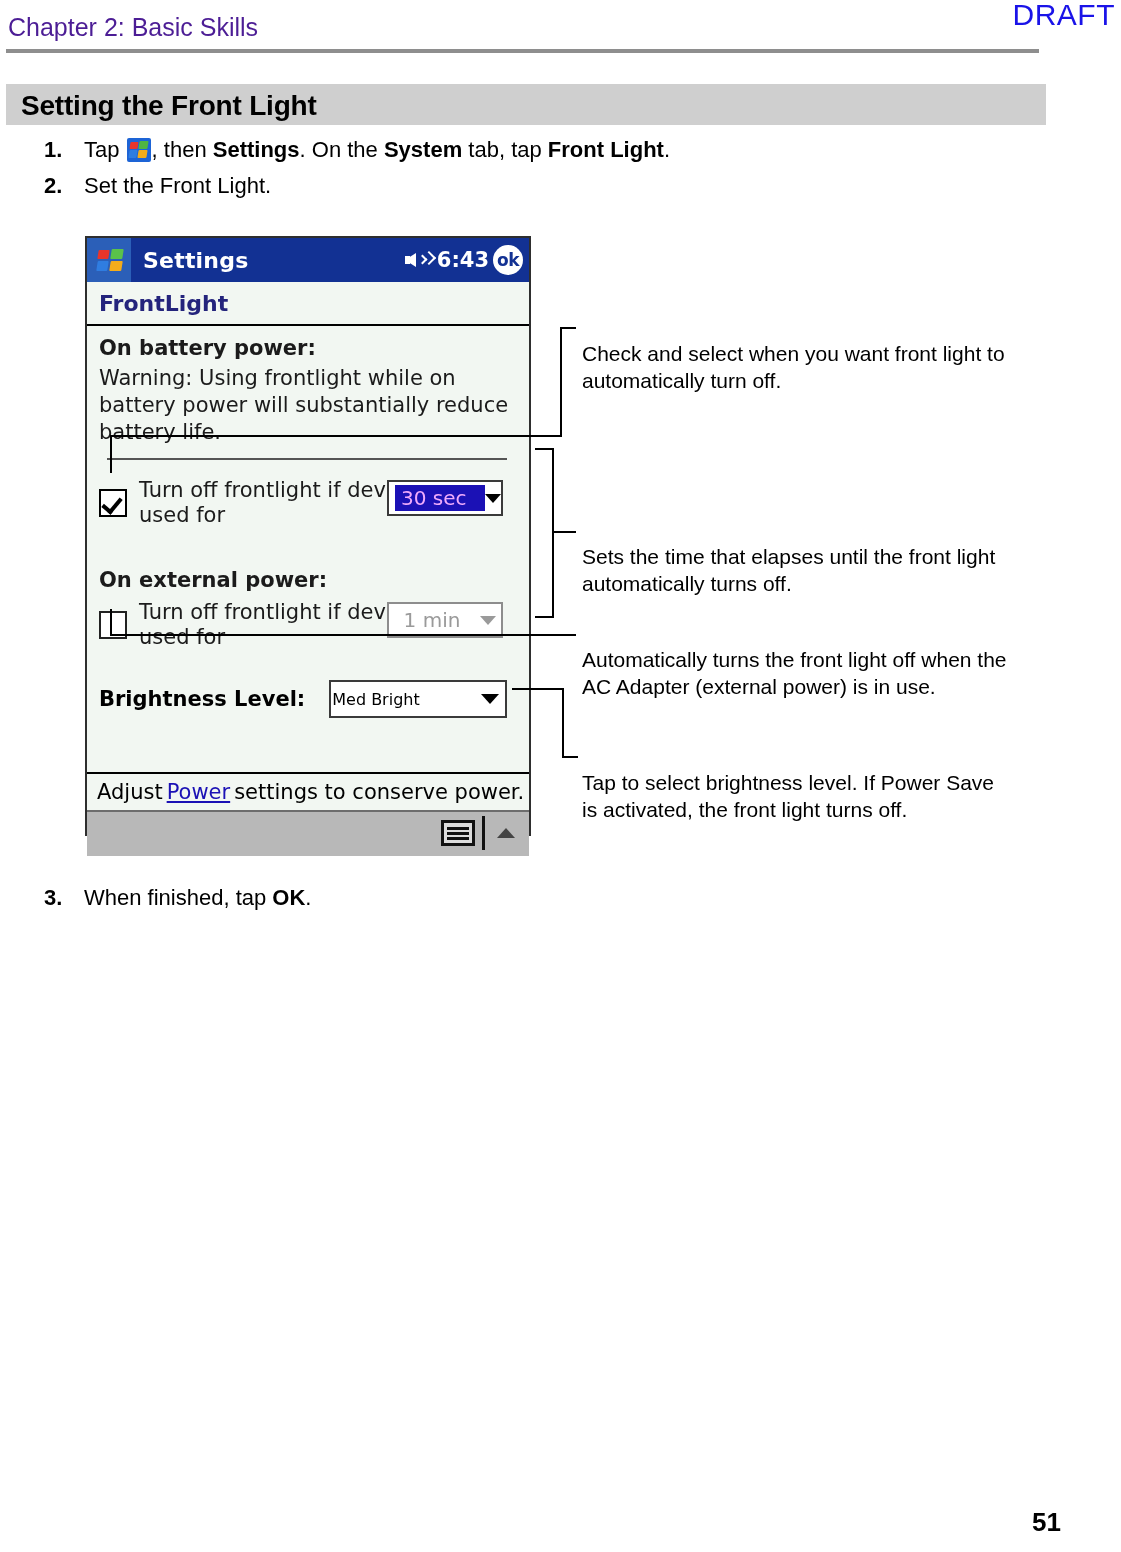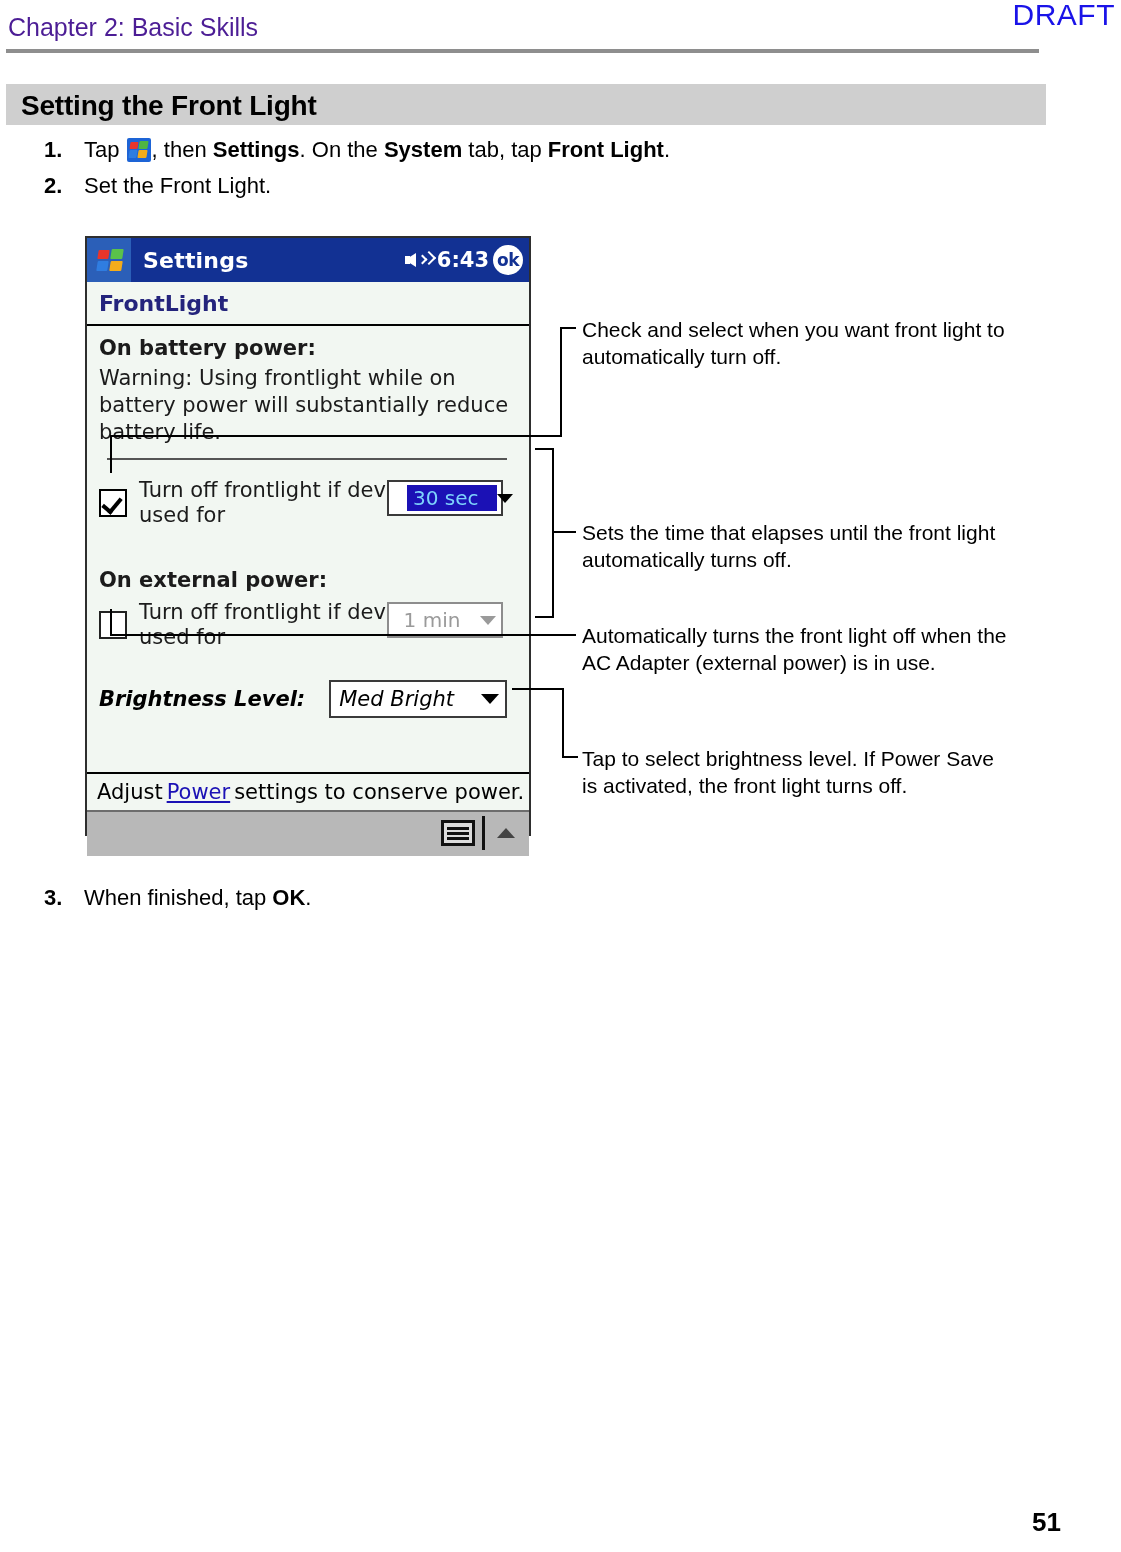--- a/index.html
+++ b/index.html
@@ -290,52 +290,51 @@
     justify-content: center;
   }
   .combo .arrow::after {
     content: "";
     border-left: 8px solid transparent;
     border-right: 8px solid transparent;
     border-top: 9px solid #000;
   }
   .combo.selected .val {
     background: #1b11b5;
-    color: #7dd3fc;
+    color: #f0abfc;
     height: 26px;
     display: flex;
     align-items: center;
-    margin-left: 18px;
+    margin-left: 6px;
     flex: 0 0 78px;
   }
   .combo.grayed { border-color: #8d8d8d; justify-content: space-between; }
   .combo.grayed .val { color: #9a9a9a; text-align:center; }
   .combo.grayed .arrow::after { border-top-color: #9a9a9a; }
 
   #combo-battery  { right: 14px; top: 2px; }
   #combo-external { right: 14px; top: 2px; }
 
   .bright-row {
     display: flex;
     align-items: center;
     margin-top: 30px;
-    font-style: italic;
   }
   .bright-label { font-size: 21px; font-weight: bold; }
   .combo-bright {
     margin-left: 24px;
     width: 178px;
     height: 38px;
     border: 2px solid #3a3a3a;
     background: #ffffff;
     box-sizing: border-box;
     display: flex;
     align-items: center;
   }
-  .combo-bright .val { font-size: 21px; padding-left: 8px; flex: 1; }
+  .combo-bright .val { font-size: 16px; padding-left: 1px; flex: 1; }
   .combo-bright .arrow { width: 30px; display:flex; align-items:center; justify-content:center; }
   .combo-bright .arrow::after {
     content: "";
     border-left: 9px solid transparent;
     border-right: 9px solid transparent;
     border-top: 10px solid #000;
   }
 
   .pda-hint {
     border-top: 2px solid #000;
@@ -394,20 +393,21 @@
   }
 
   
   .cl { position: absolute; background: #000; }
   .callout-text {
     position: absolute;
     font-family: "Liberation Sans", sans-serif;
     font-size: 21px;
     line-height: 27px;
     color: #000;
+    margin-top: 24px;
   }
 
   
   .page-number {
     position: absolute;
     right: 60px;
     bottom: 14px;
     font-size: 26px;
     font-weight: bold;
   }

